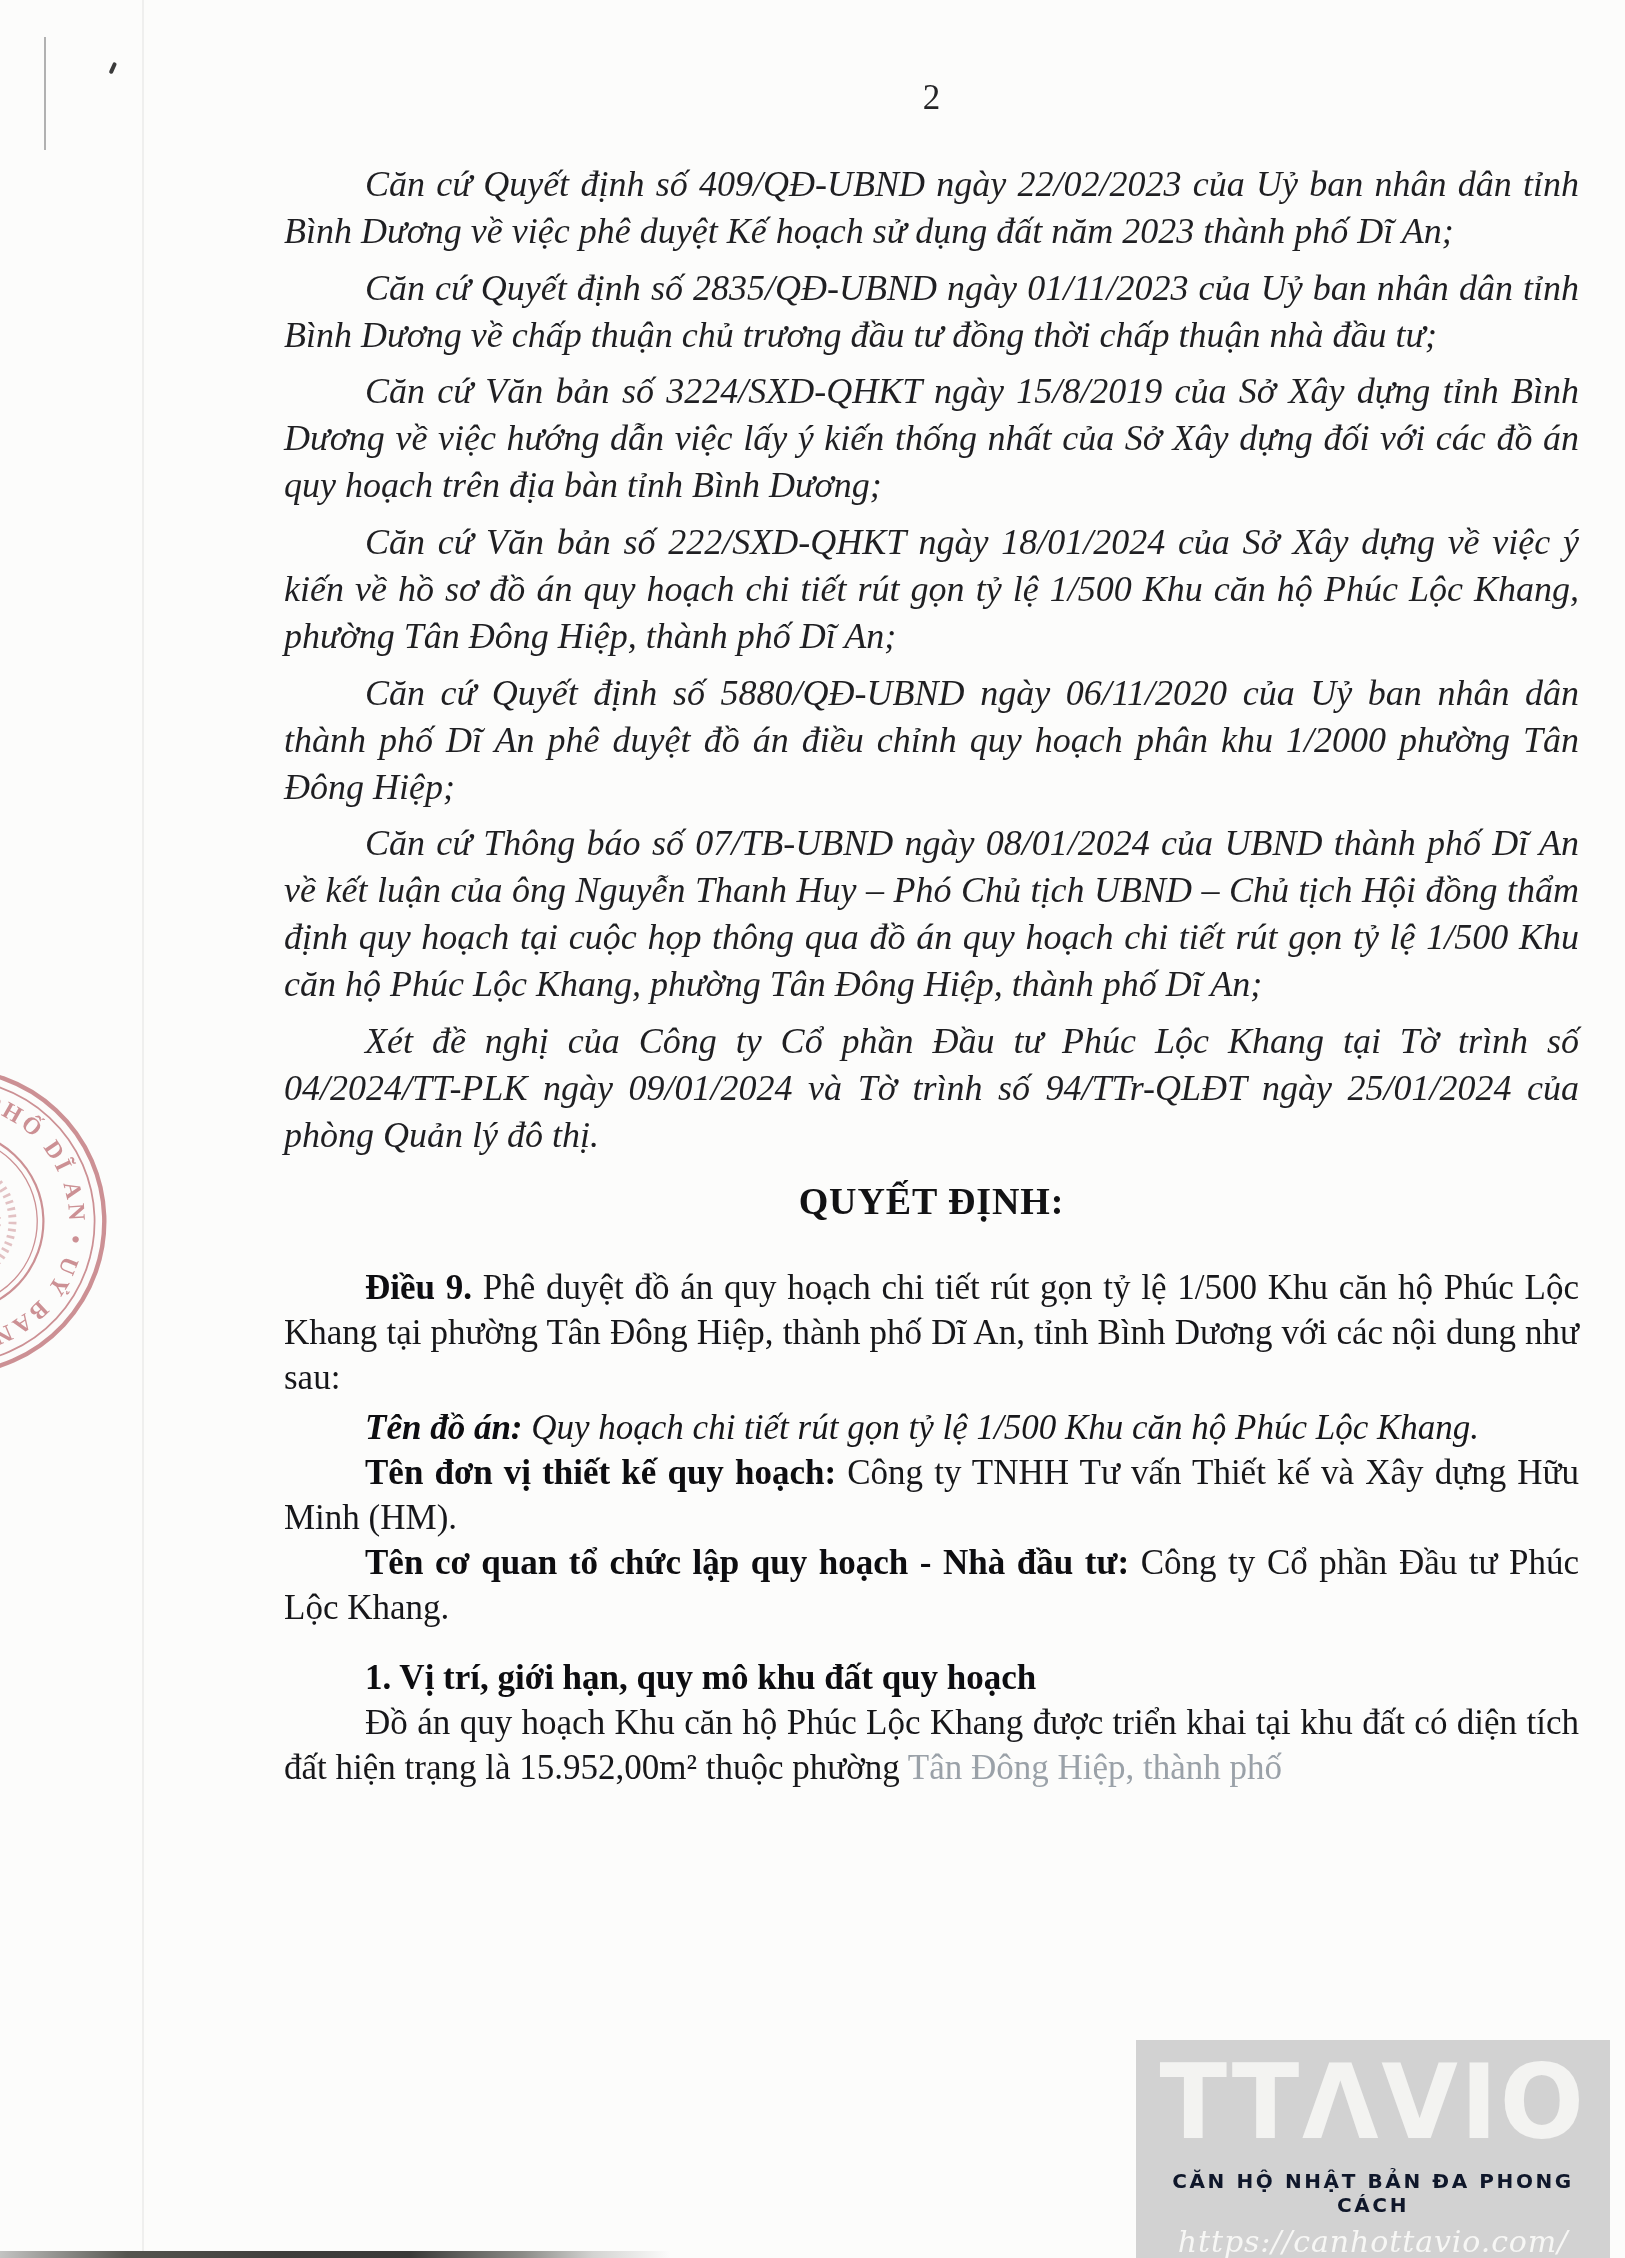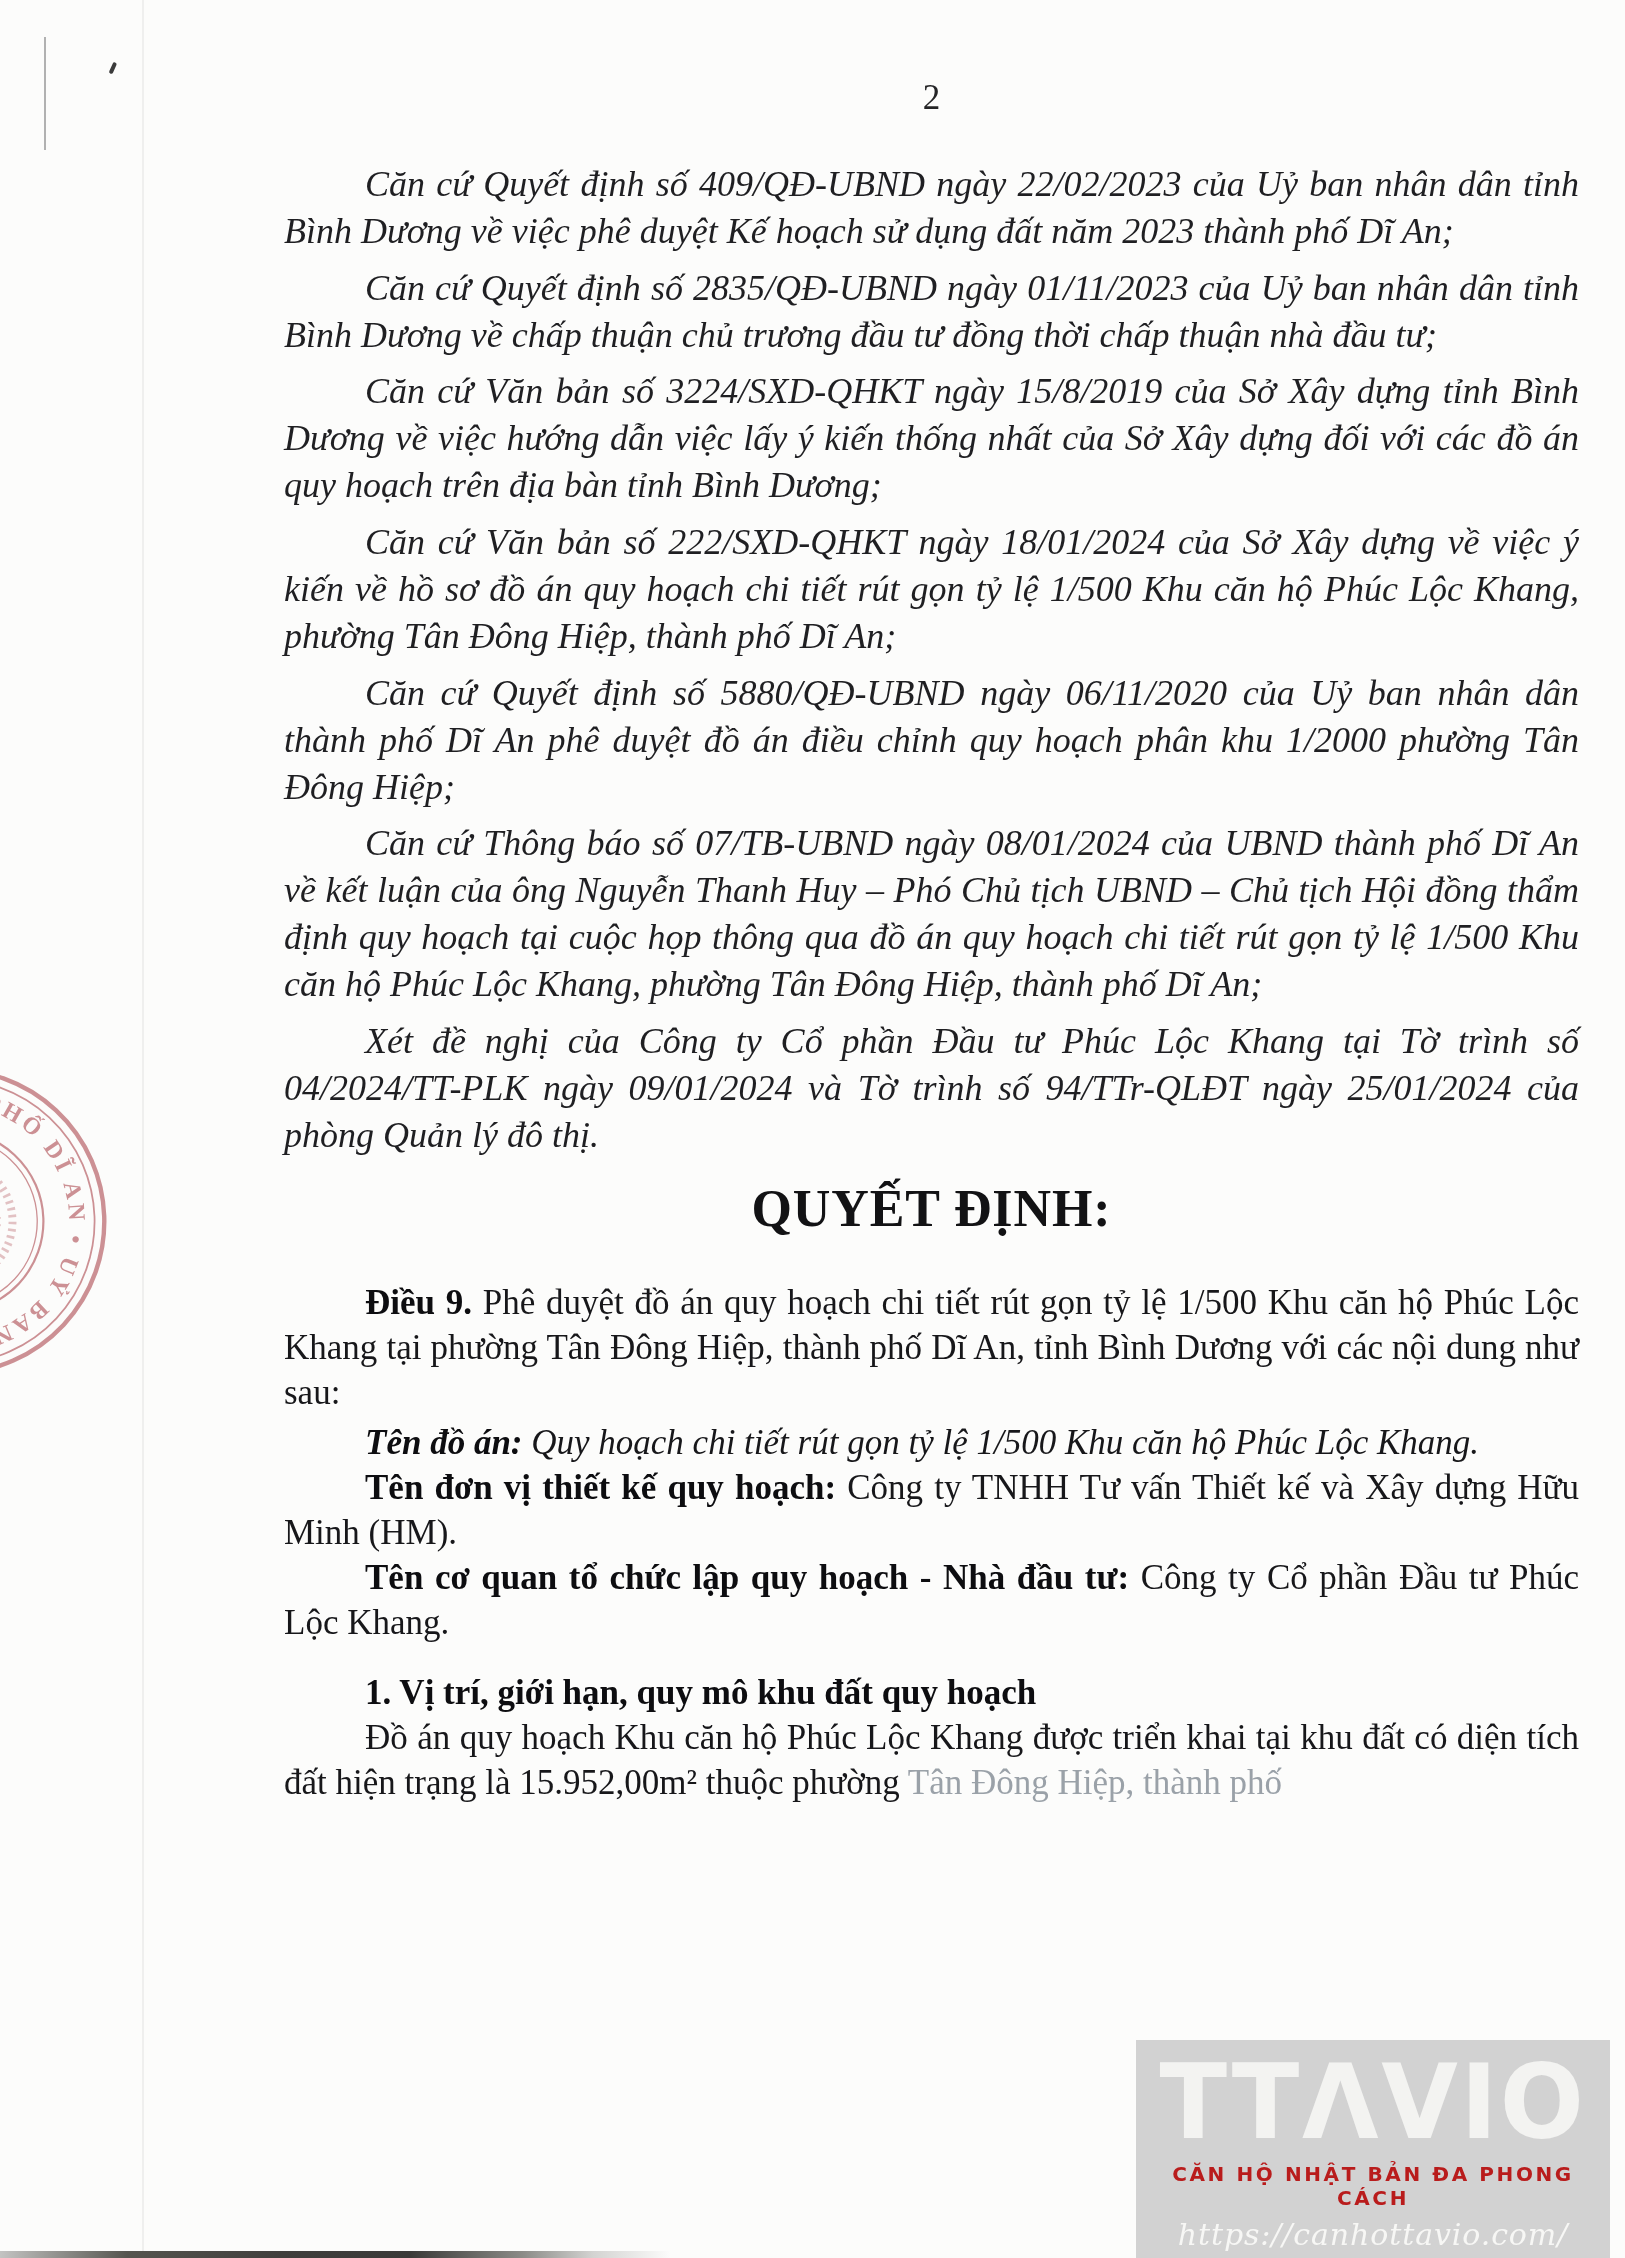--- a/index.html
+++ b/index.html
@@ -16,39 +16,39 @@
     position:absolute;left:0;bottom:0;width:706px;height:7px;
     background:linear-gradient(to right, rgba(90,90,88,.35) 0%, #55554f 18%, #403f3d 40%, #3a3a38 58%, #8b8b87 74%, rgba(150,150,146,.4) 84%, transparent 95%);
   }
   
   .content{position:absolute;left:284px;top:78px;width:1295px;z-index:2;}
   .pagenum{margin:0 0 44px;text-align:center;font-size:35px;line-height:39px;color:#242426;}
   .citation{
     margin:0 0 9.7px;font-style:italic;font-size:36px;line-height:47px;
     text-indent:81px;text-align:justify;color:#1f1f22;
   }
-  .heading{margin:19.4px 0 42px;text-align:center;font-size:52px;font-weight:bold;letter-spacing:0.9px;color:#121214;}
+  .heading{margin:19.4px 0 42px;text-align:center;font-size:38px;font-weight:bold;letter-spacing:0.9px;color:#121214;}
   .res{margin:0;font-size:35px;line-height:45px;text-indent:81px;text-align:justify;color:#17171a;}
   .res strong{color:#0d0d10;}
   .res.gap-top{margin-top:5.3px;font-style:italic;}
   .sec-title{margin-top:25px;font-weight:bold;color:#0d0d10;}
   .over-wm{color:#9aa1a8;}
   
   .stamp{position:absolute;left:0;top:1052px;z-index:1;}
   
   .watermark{
     position:absolute;left:1136px;top:2040px;width:474px;height:219px;
     background:#d2d2d2;z-index:1;text-align:center;box-sizing:border-box;padding-top:10.6px;
     font-family:"DejaVu Sans","Liberation Sans",sans-serif;
   }
   .wm-logo{
     font-size:99px;line-height:104px;font-weight:bold;color:#f3f3f1;
     letter-spacing:2.6px;transform:scaleY(1.04);
   }
-  .wm-tagline{margin-top:7px;font-size:20px;font-weight:bold;letter-spacing:2.6px;color:#b91c1c;}
+  .wm-tagline{margin-top:14px;font-size:20px;font-weight:bold;letter-spacing:2.6px;color:#0f172a;}
   .wm-url{
     margin-top:7px;font-family:"DejaVu Serif","Liberation Serif",serif;
     font-style:italic;font-size:30px;color:#f7f7f5;letter-spacing:0.9px;
   }
 </style>
 </head>
 <body>
 
 <div class="page">
 

